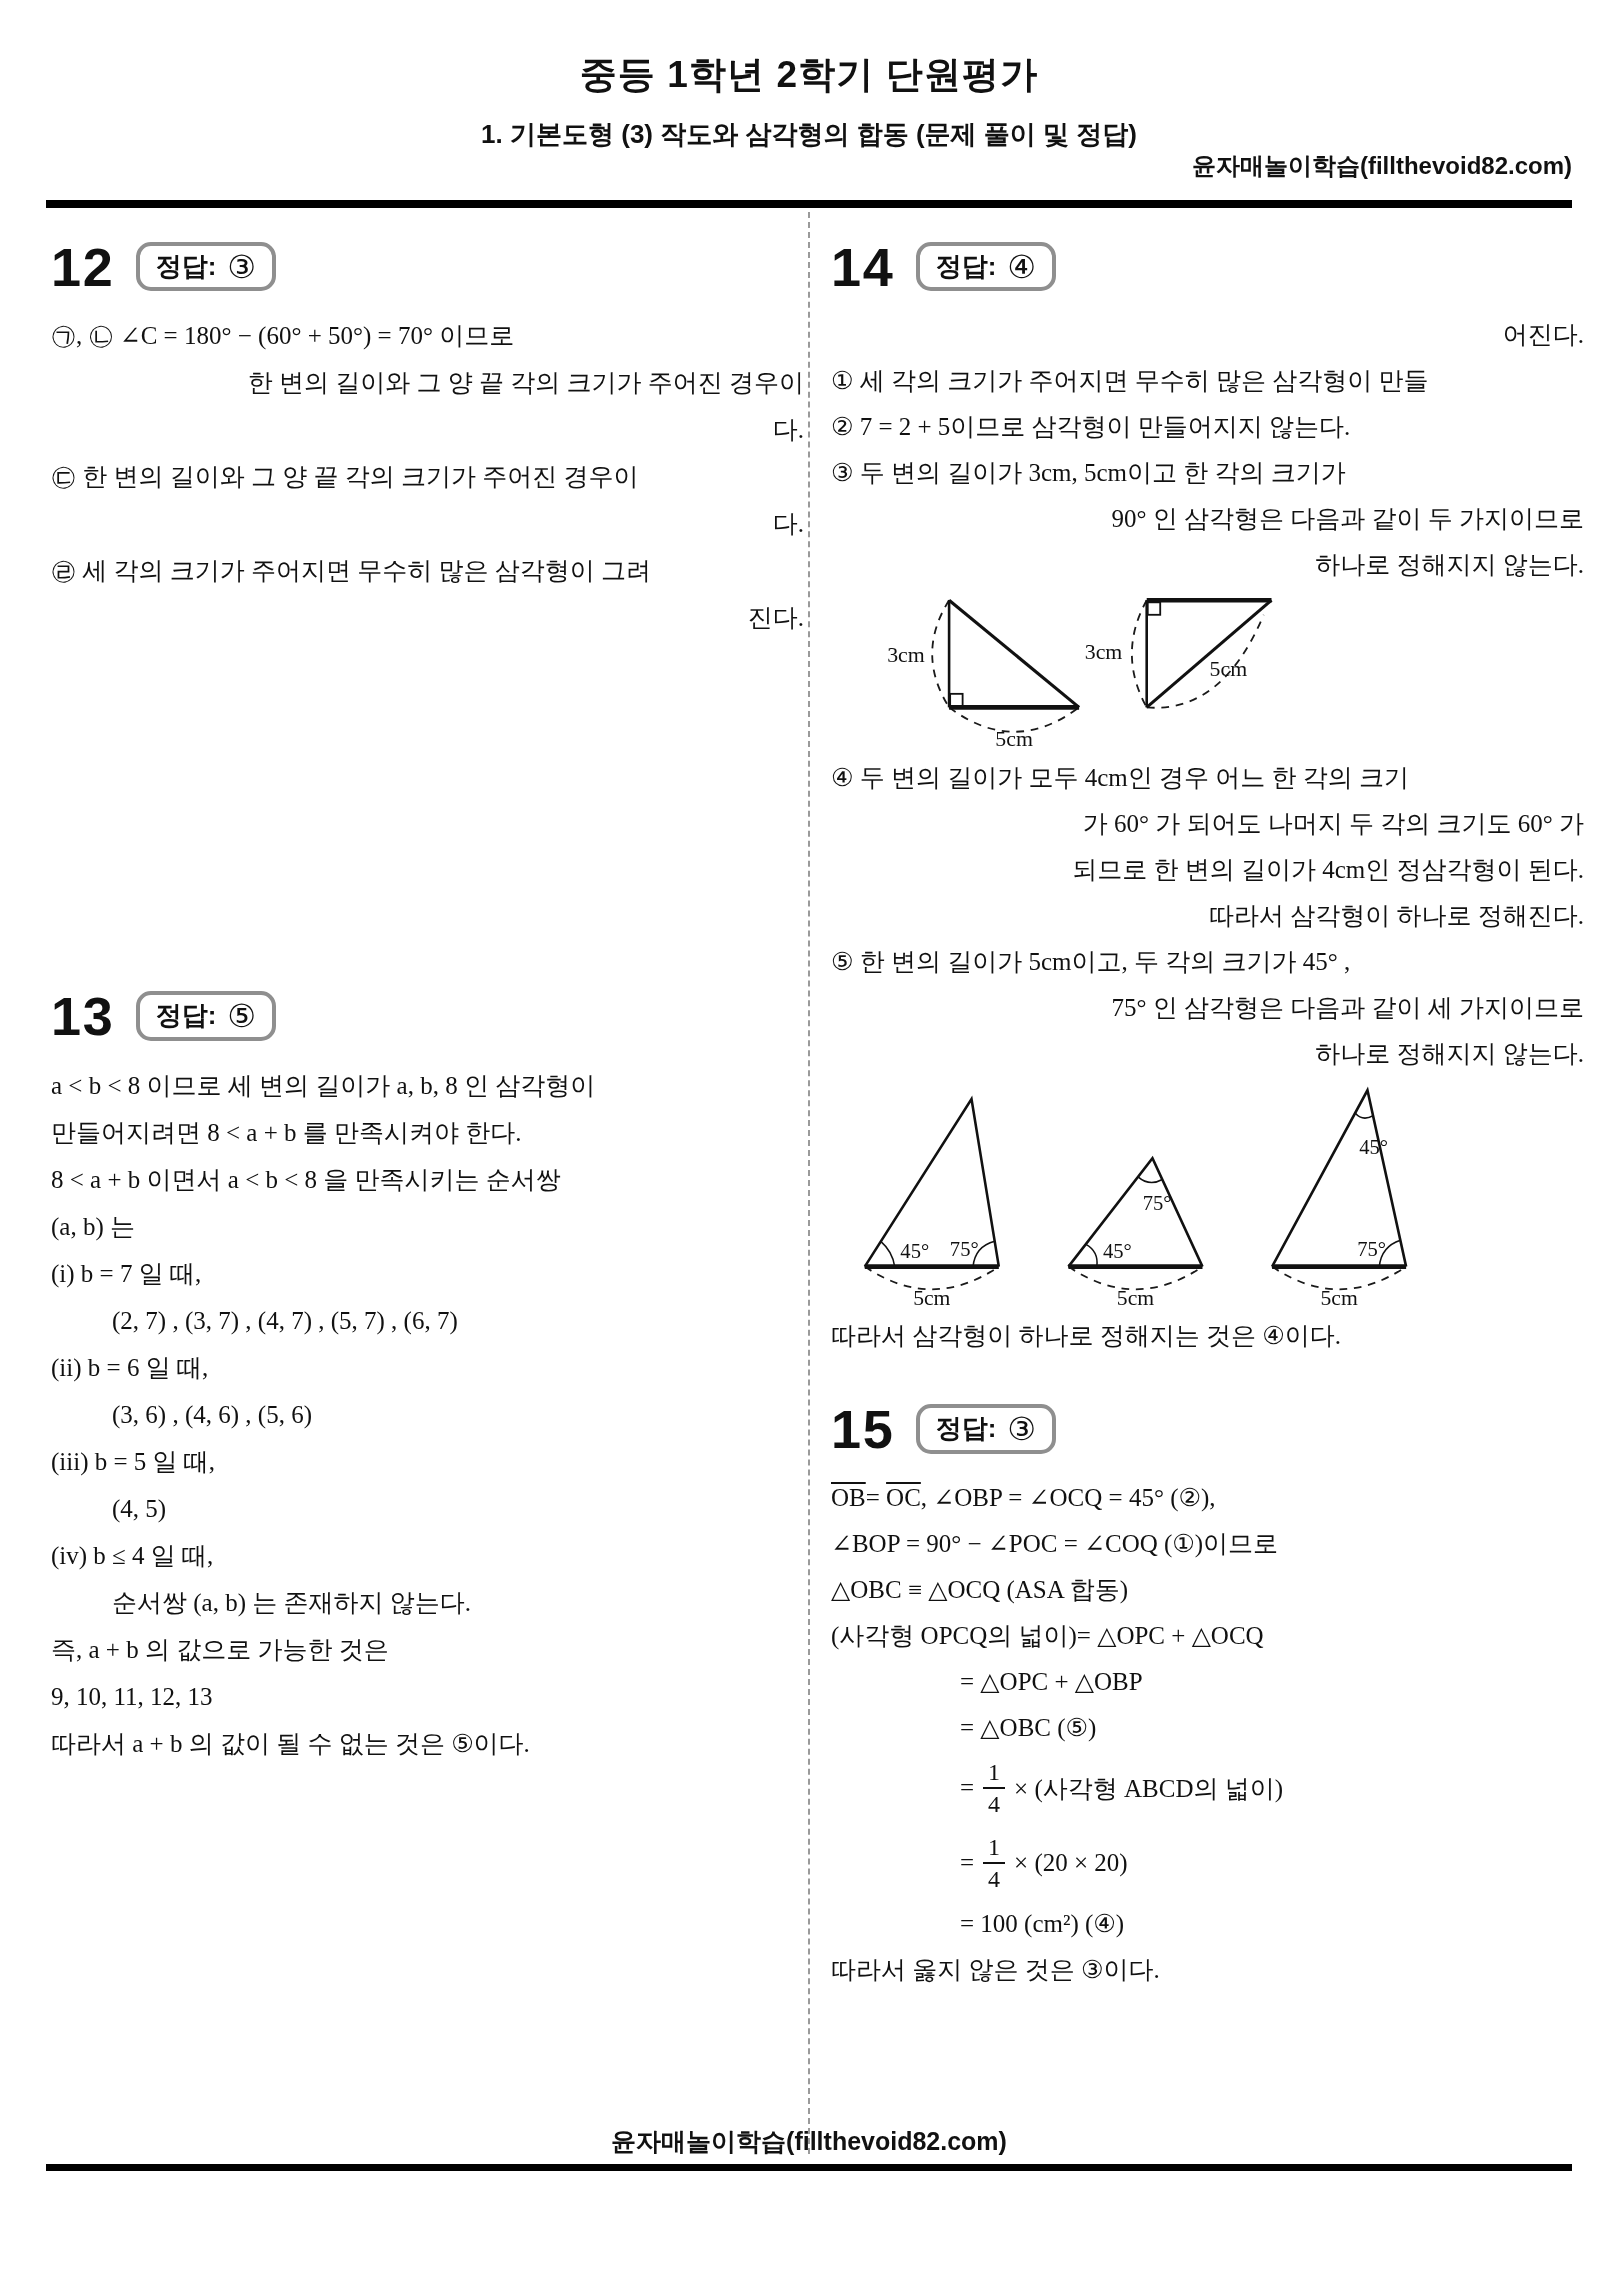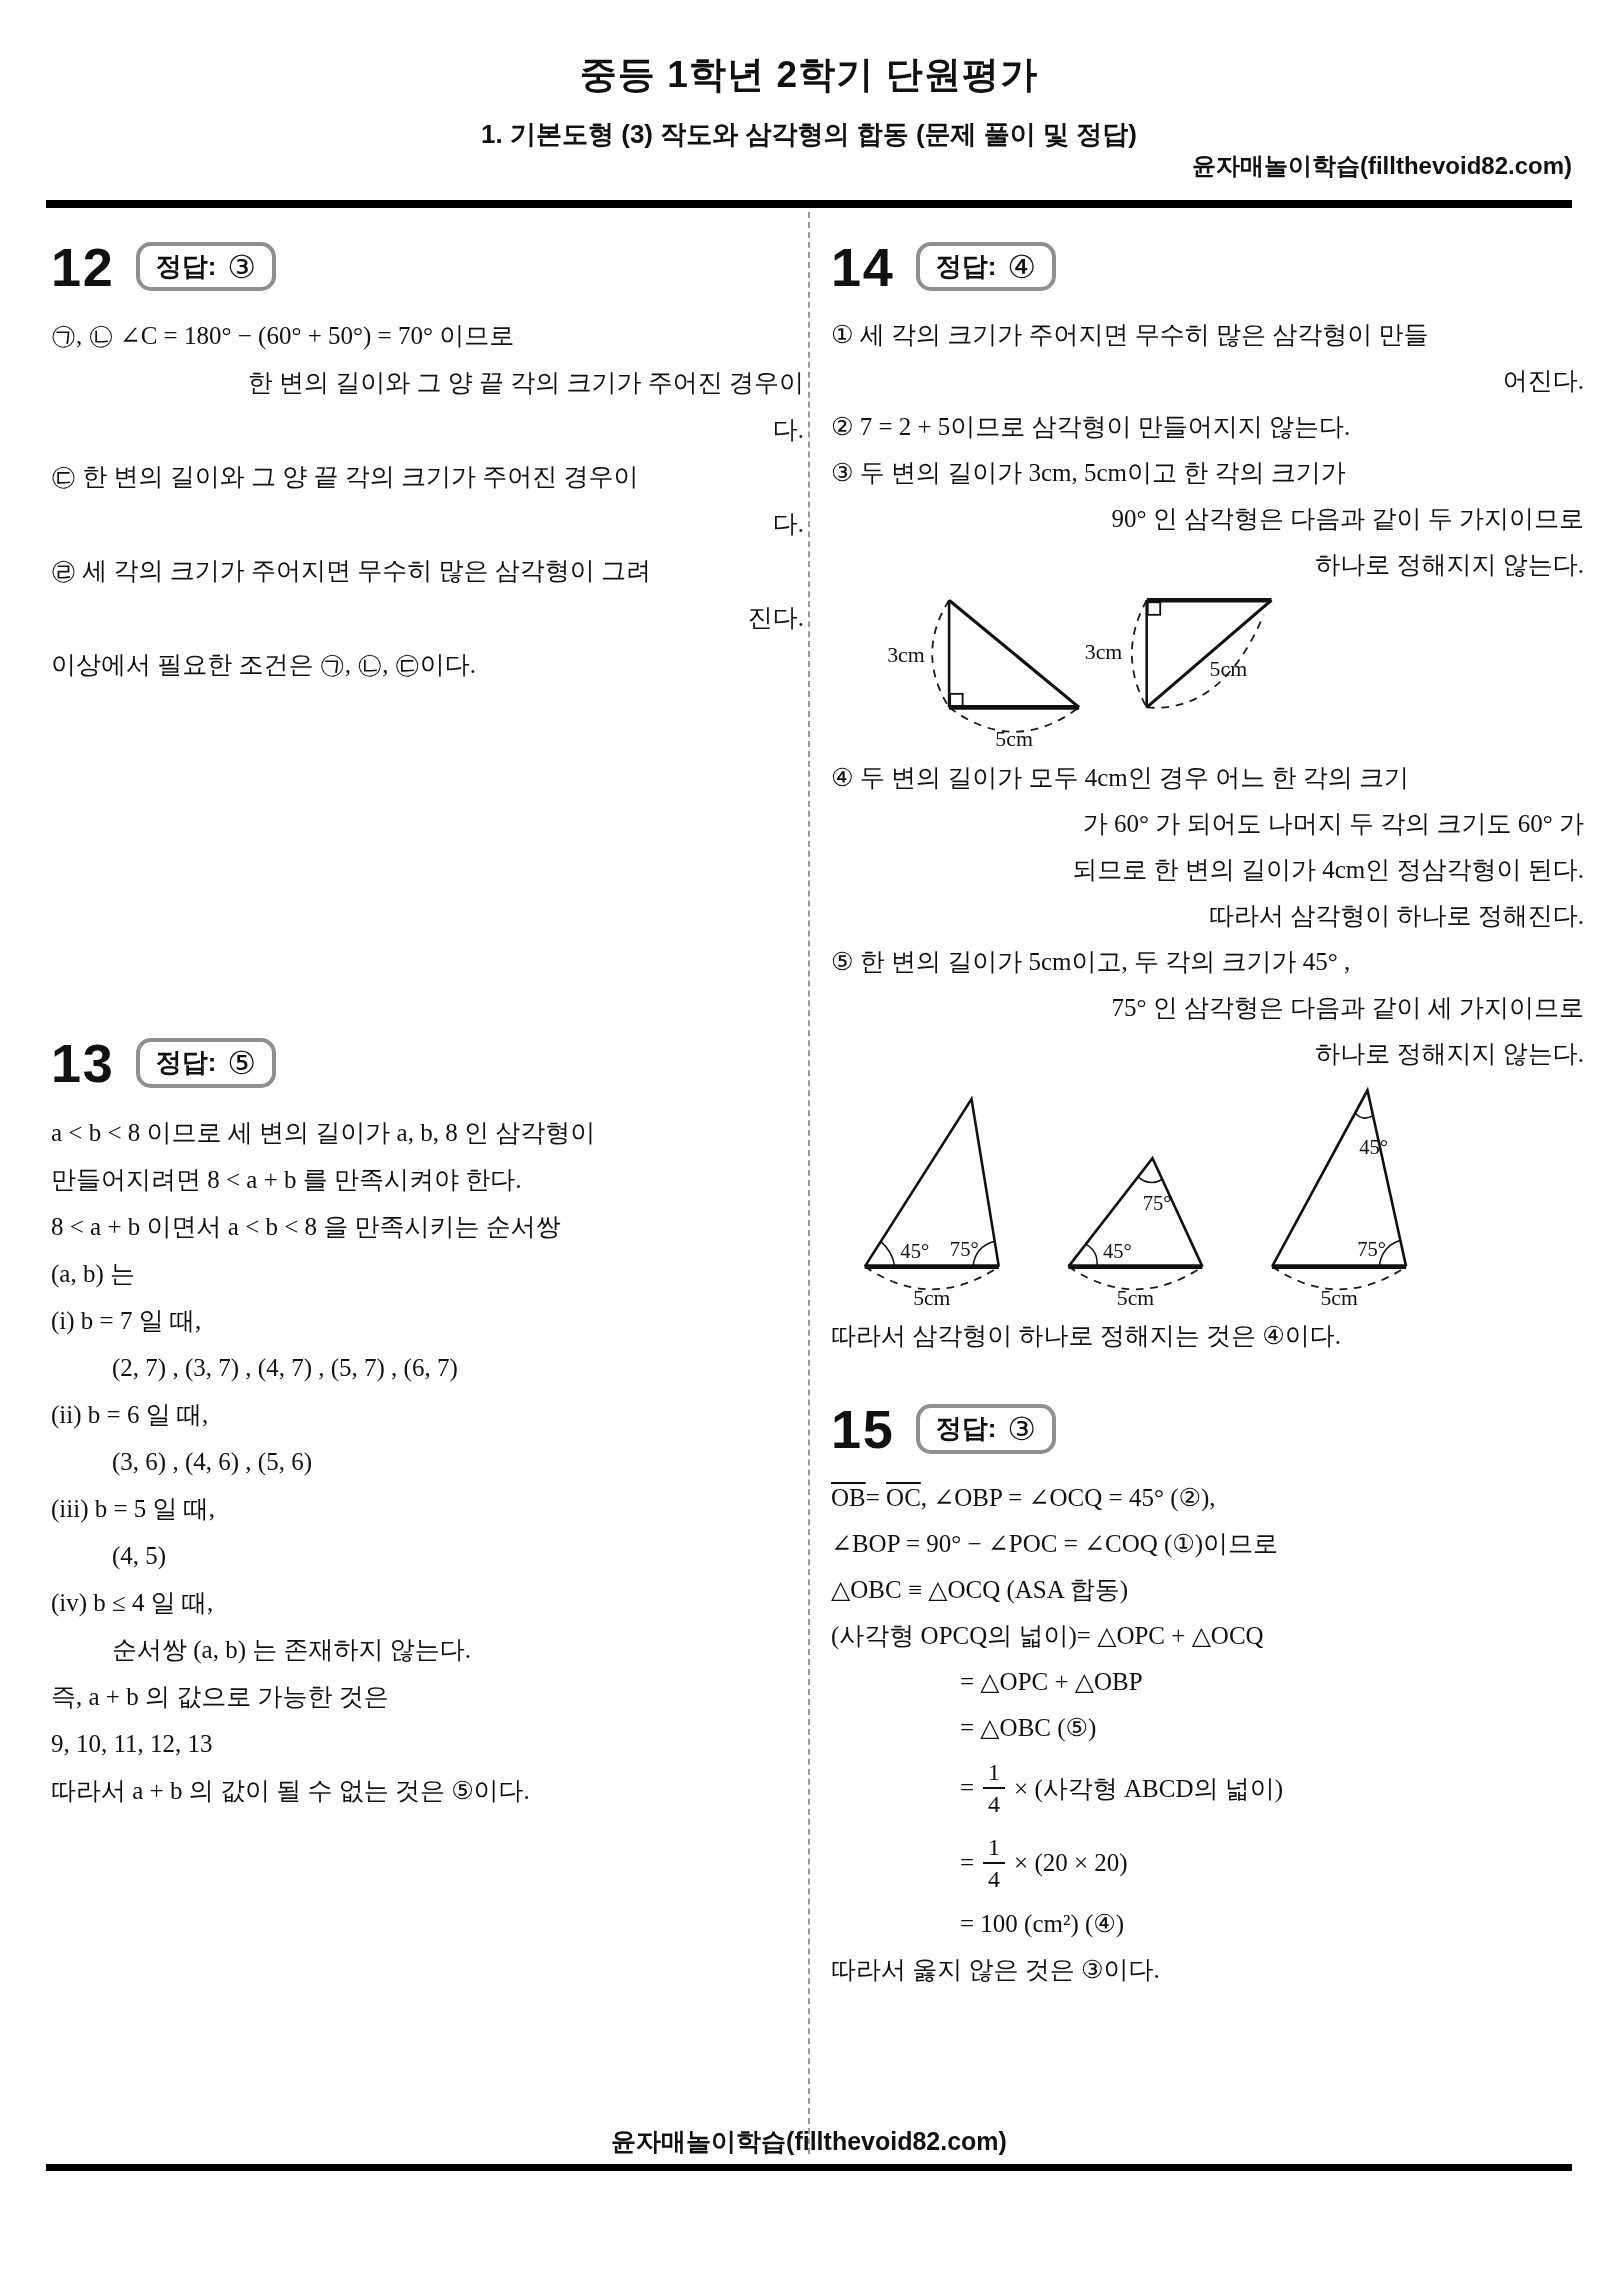--- a/index.html
+++ b/index.html
@@ -78,21 +78,20 @@
         <span class="ans-circ">③</span>
       </div>
     </div>
     <div class="line">㉠, ㉡  ∠C = 180° − (60° + 50°) = 70° 이므로</div>
     <div class="line ind1">한 변의  길이와 그 양 끝 각의 크기가 주어진 경우이</div>
     <div class="line ind1">다.</div>
     <div class="line">㉢ 한 변의 길이와 그 양 끝 각의 크기가 주어진 경우이</div>
     <div class="line ind1">다.</div>
     <div class="line">㉣ 세 각의 크기가 주어지면 무수히 많은 삼각형이 그려</div>
     <div class="line ind1">진다.</div>
-    <div class="line">이상에서 필요한 조건은 ㉠, ㉡, ㉢이다.</div>
 
     <div class="prob-head gap-p13">
       <div class="prob-num">13</div>
       <div class="ans-box">
         <span class="ans-label">정답:</span>
         <span class="ans-circ">⑤</span>
       </div>
     </div>
     <div class="line">a &lt; b &lt; 8 이므로 세 변의 길이가 a, b, 8 인 삼각형이</div>
     <div class="line">만들어지려면 8 &lt; a + b 를 만족시켜야 한다.</div>
@@ -113,22 +112,22 @@
 
   <div class="col col-right">
 
     <div class="prob-head">
       <div class="prob-num">14</div>
       <div class="ans-box">
         <span class="ans-label">정답:</span>
         <span class="ans-circ">④</span>
       </div>
     </div>
+    <div class="line ind1">어진다.</div>
     <div class="line">① 세 각의 크기가 주어지면 무수히 많은 삼각형이 만들</div>
-    <div class="line ind1">어진다.</div>
     <div class="line">② 7 = 2 + 5이므로 삼각형이 만들어지지 않는다.</div>
     <div class="line">③ 두 변의 길이가 3cm, 5cm이고 한 각의 크기가</div>
     <div class="line ind1">90° 인 삼각형은 다음과 같이 두 가지이므로</div>
     <div class="line ind1">하나로 정해지지 않는다.</div>
 
     <svg class="fig1" width="437" height="156" viewBox="0 0 840 300">
       <g>
         <path d="M175,12 Q110,115 175,218" fill="none" stroke="#1a1a1a" stroke-width="3.5" stroke-dasharray="15 13"></path>
         <path d="M175,218 Q300,312 425,218" fill="none" stroke="#1a1a1a" stroke-width="3.5" stroke-dasharray="15 13"></path>
         <path d="M175,12 L175,218" fill="none" stroke="#111" stroke-width="5"></path>

